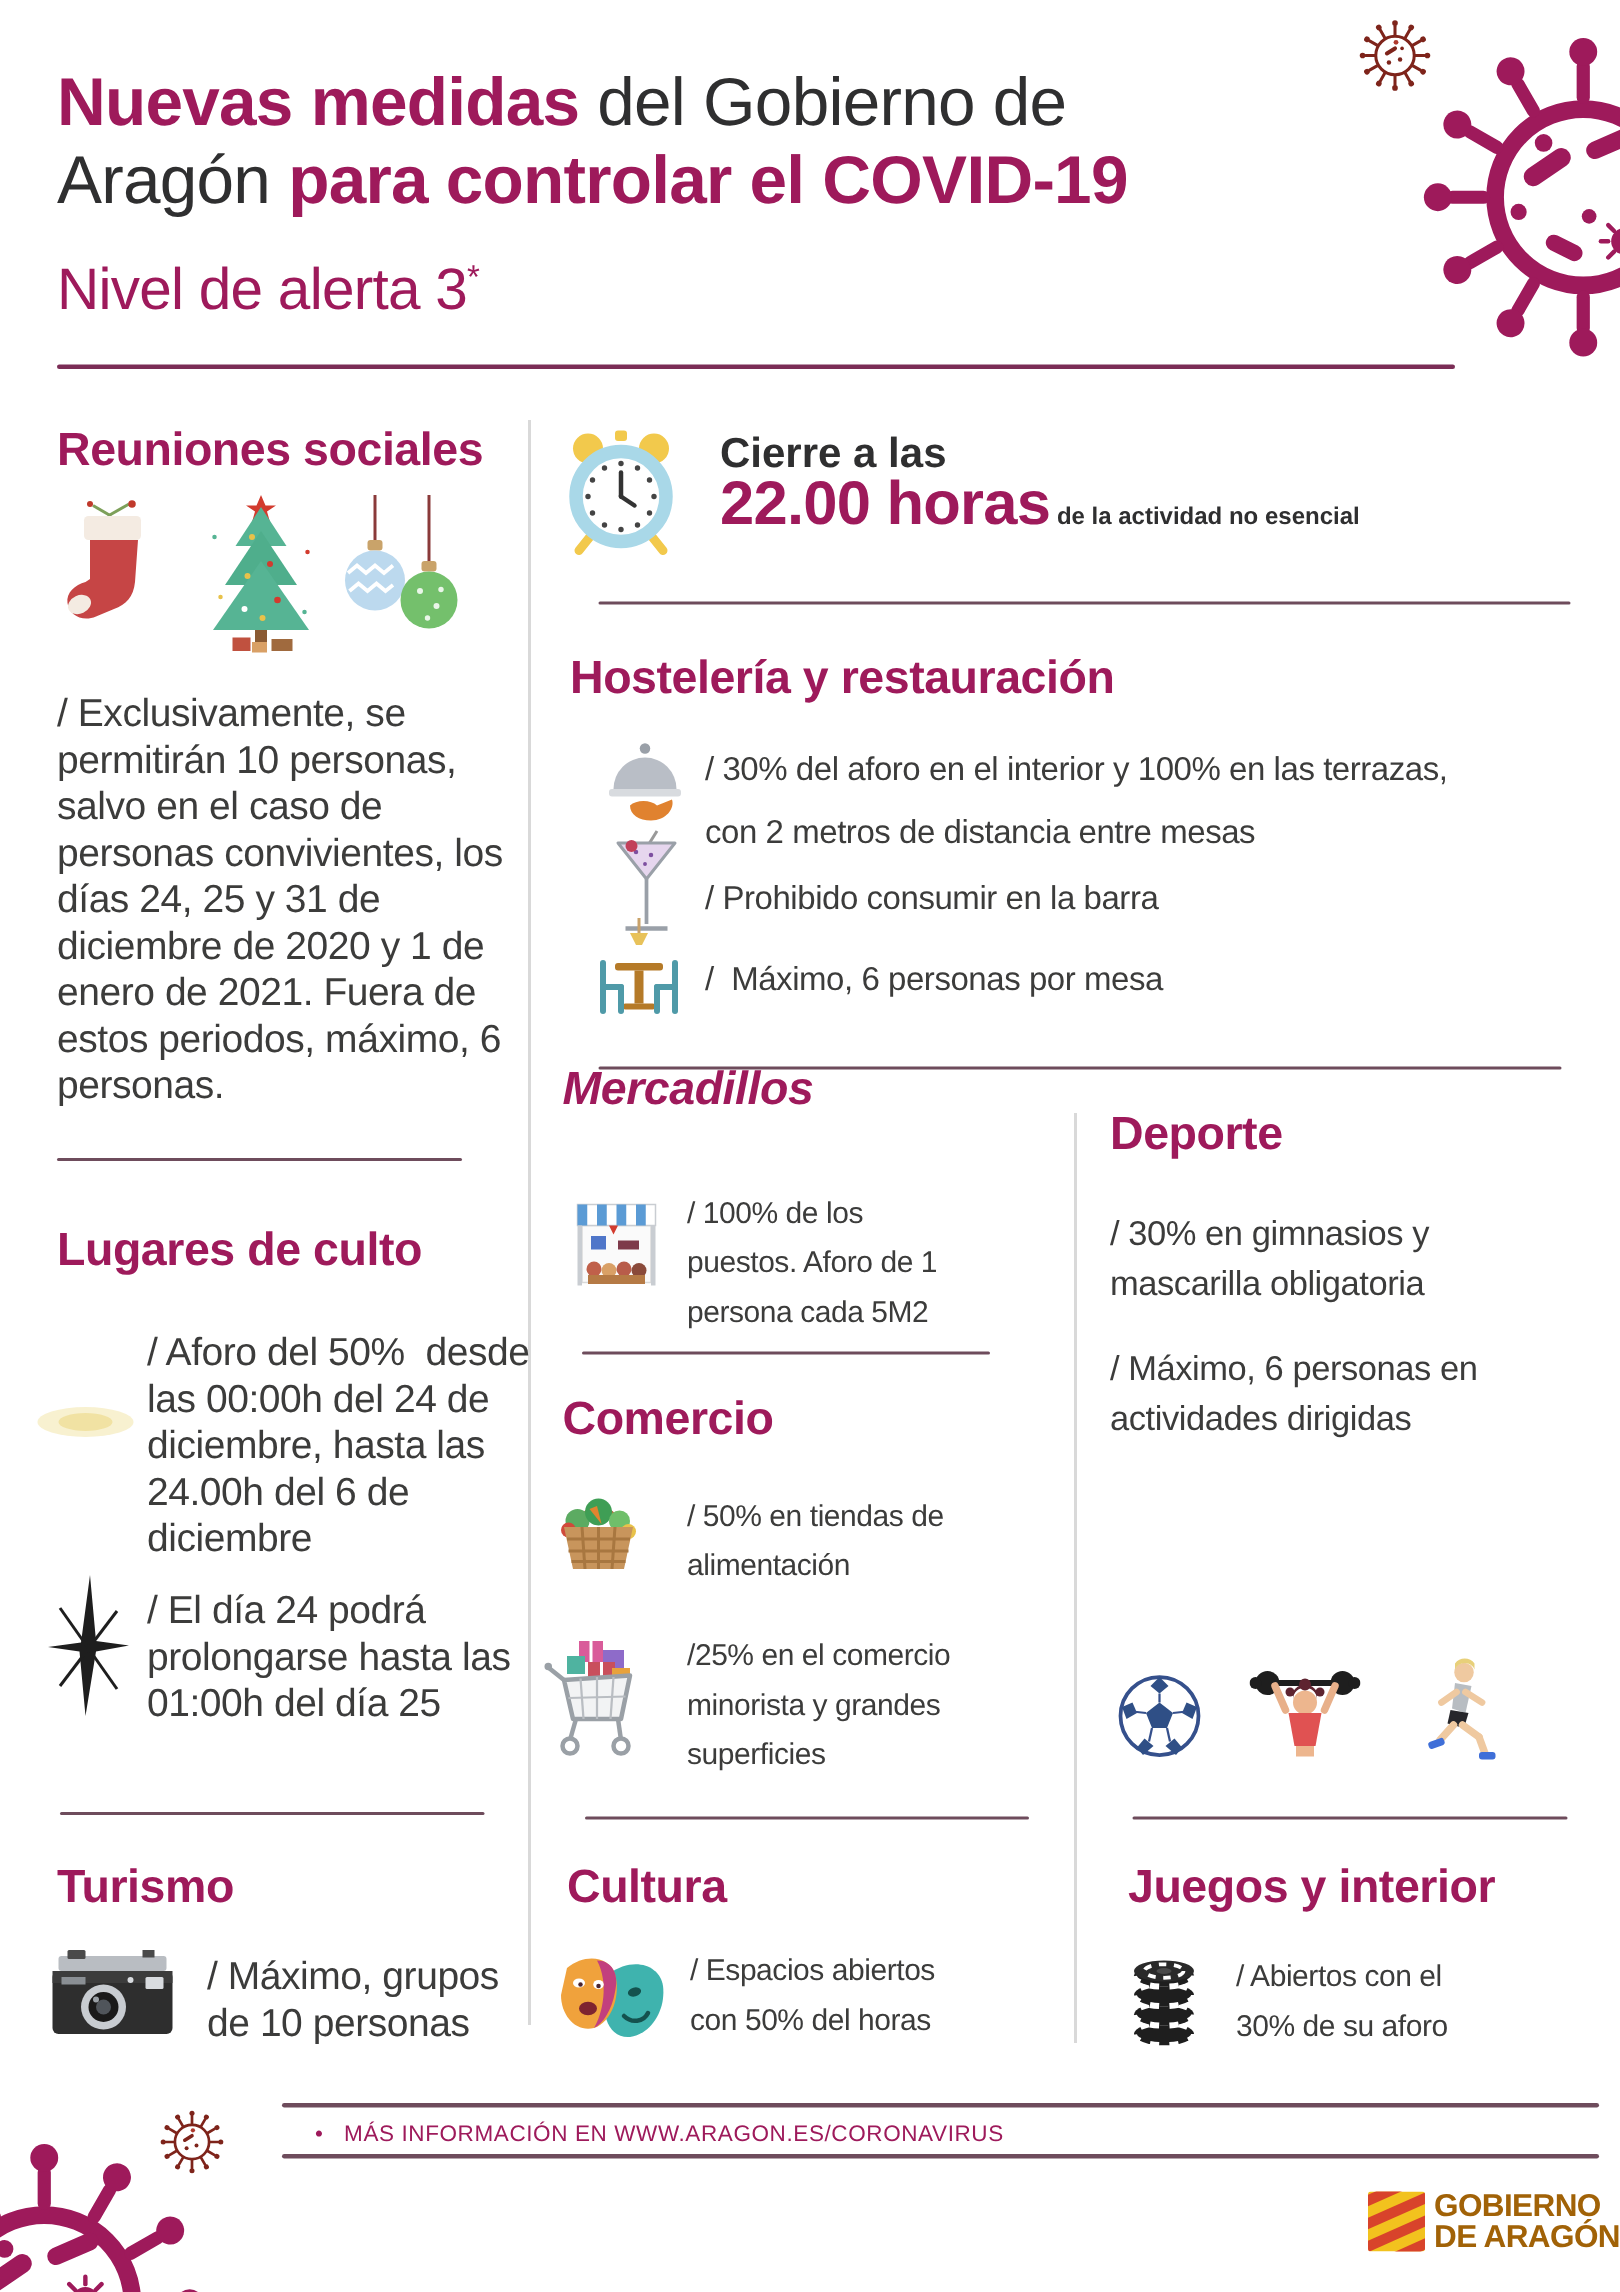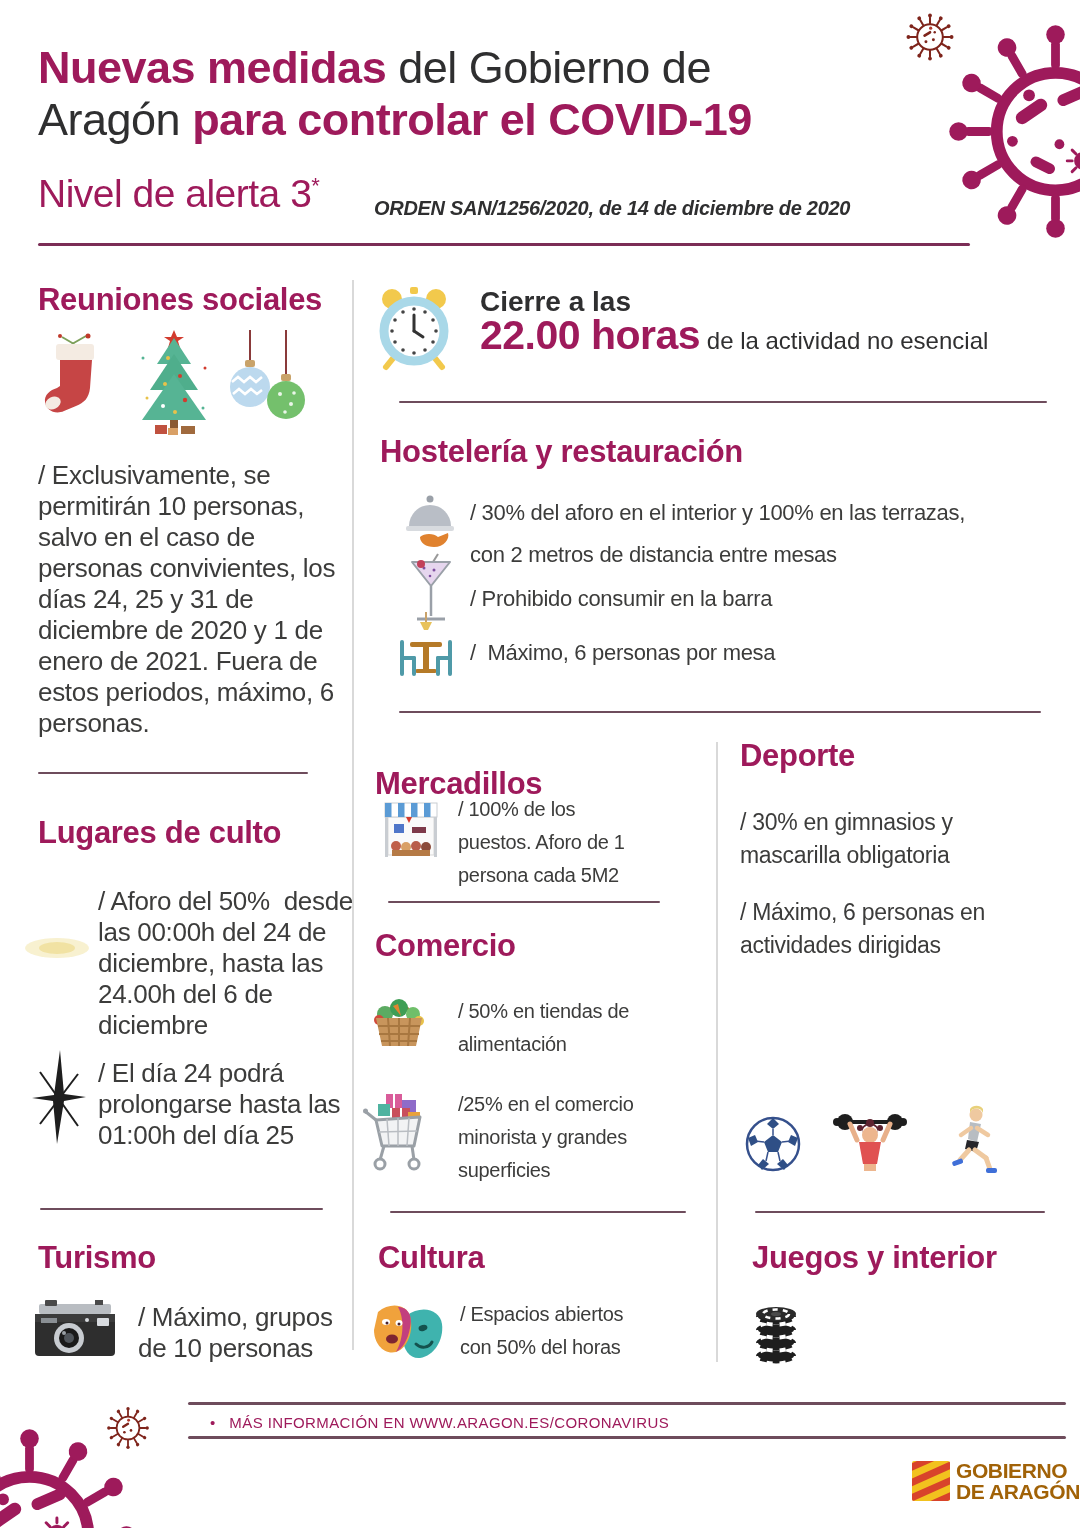--- a/index.html
+++ b/index.html
@@ -15,38 +15,37 @@
   .divider.dark{background:#7B2D56;}
   .vsep{width:2px;background:#D9D9D9;}
   .title-line{font-size:45px;line-height:52px;letter-spacing:-0.5px;color:#2F2F30;white-space:pre;}
   .title-line .mag{font-weight:700;}
   .alert{font-size:39px;color:#9E1A5B;letter-spacing:-0.5px;}
   .alert sup{font-size:22px;}
   .order{font-size:20px;font-style:italic;font-weight:700;color:#2F2F30;letter-spacing:-0.3px;}
   .closing-line1{font-size:28px;font-weight:700;color:#2F2F30;}
   .closing-line2{display:flex;align-items:baseline;white-space:pre;}
   .closing-time{font-size:41px;font-weight:700;color:#9E1A5B;letter-spacing:-0.5px;}
-  .closing-rest{font-size:24px;font-weight:400;color:#2F2F30;text-align:right;}
+  .closing-rest{font-size:16px;font-weight:700;color:#2F2F30;text-align:right;}
   .body-left{font-size:26px;letter-spacing:-0.3px;line-height:31px;}
   .body-mid{font-size:22px;letter-spacing:-0.3px;line-height:42px;}
   .body-mid2{font-size:20px;letter-spacing:-0.3px;line-height:33px;}
   .body-right{font-size:23px;letter-spacing:-0.3px;line-height:33px;}
   .footer-info{font-size:15px;letter-spacing:0.4px;color:#9E1A5B;line-height:20px;}
   .logo-text{font-size:21px;font-weight:700;color:#a16207;line-height:21px;letter-spacing:-0.4px;white-space:pre;}
 </style>
 </head>
 <body>
 
 <div class="page">
 
   <div class="abs title-line" style="left:38px;top:42px;"><span class="mag">Nuevas medidas</span><span> del Gobierno de</span></div>
   <div class="abs title-line" style="left:38px;top:94px;"><span>Aragón </span><span class="mag">para controlar el COVID-19</span></div>
 
   <div class="abs alert" style="left:38px;top:172px;"><span>Nivel de alerta 3</span><sup>*</sup></div>
-  <div class="abs order" style="left:374px;top:197px;">ORDEN SAN/1256/2020, de 14 de diciembre de 2020</div>
 
   <div class="abs divider dark" style="left:38px;top:243px;width:932px;"></div>
 
   <svg class="abs" style="left:903px;top:10px;" width="54" height="54" viewBox="0 0 80 80">
     <defs>
         <g id="spkB" stroke="#7E241B" stroke-linecap="round">
           <line x1="40" y1="20" x2="40" y2="11" stroke-width="3"></line>
           <circle cx="40" cy="8" r="2.8" fill="#7E241B" stroke="none"></circle>
         </g>
       </defs>
@@ -283,21 +282,21 @@
         <line x1="18" y1="46" x2="18" y2="62"></line>
       <line x1="54" y1="30" x2="54" y2="62"></line>
         <line x1="54" y1="46" x2="42" y2="46"></line>
         <line x1="42" y1="46" x2="42" y2="62"></line>
     </g>
   </svg>
   <div class="abs seg body-mid" style="left:470px;top:632px;"><span>/  Máximo, </span><span class="b">6 personas por mesa</span></div>
 
   <div class="abs divider" style="left:399px;top:711px;width:642px;height:2px;"></div>
 
-  <div class="abs heading" style="left:375px;top:766px;">Mercadillos</div>
+  <div class="abs heading" style="left:375px;top:708px;font-style:italic;">Mercadillos</div>
 
   <svg class="abs" style="left:382px;top:800px;" width="58" height="60" viewBox="0 0 58 60">
     <rect x="6" y="17" width="46" height="38" fill="#FAFAFA" stroke="#D9D9D9" stroke-width="1"></rect>
     <rect x="3" y="3" width="52" height="14" fill="#FFFFFF" stroke="#C9CDD2" stroke-width="1"></rect>
     <rect x="3" y="3" width="6.5" height="14" fill="#5B9BD5"></rect>
       <rect x="16" y="3" width="6.5" height="14" fill="#5B9BD5"></rect>
       <rect x="29" y="3" width="6.5" height="14" fill="#5B9BD5"></rect>
       <rect x="42" y="3" width="6.5" height="14" fill="#5B9BD5"></rect>
     <rect x="3" y="17" width="3" height="40" fill="#C9CDD2"></rect>
       <rect x="52" y="17" width="3" height="40" fill="#C9CDD2"></rect>
@@ -449,20 +448,22 @@
         <ellipse cx="23" cy="41" rx="20" ry="7.5" fill="none" stroke="#fff" stroke-width="4" stroke-dasharray="6 7"></ellipse>
       <ellipse cx="23" cy="28" rx="20" ry="7.5" fill="#1E1E1E"></ellipse>
         <ellipse cx="23" cy="28" rx="20" ry="7.5" fill="none" stroke="#fff" stroke-width="4" stroke-dasharray="6 7"></ellipse>
       <ellipse cx="23" cy="15" rx="20" ry="7.5" fill="#1E1E1E"></ellipse>
         <ellipse cx="23" cy="15" rx="20" ry="7.5" fill="none" stroke="#fff" stroke-width="4" stroke-dasharray="6 7"></ellipse>
       <ellipse cx="23" cy="12" rx="20" ry="7" fill="#2A2A2A"></ellipse>
         <ellipse cx="23" cy="12" rx="13" ry="4.5" fill="none" stroke="#fff" stroke-width="2.5" stroke-dasharray="5 5"></ellipse>
         <ellipse cx="23" cy="12" rx="5" ry="2" fill="#4A4A4A"></ellipse>
     </g>
   </svg>
+  <div class="abs seg body-mid2" style="left:824px;top:1302px;"><span>/ Abiertos con el
+</span><span class="b">30% de su aforo</span></div>
 
   <div class="abs divider" style="left:188px;top:1402px;width:878px;height:3px;"></div>
   <div class="abs seg footer-info" style="left:210px;top:1413px;"><span>•   </span><span>MÁS INFORMACIÓN EN </span><span class="b">WWW.ARAGON.ES/CORONAVIRUS</span></div>
   <div class="abs divider" style="left:188px;top:1436px;width:878px;height:3px;"></div>
 
   <div class="abs" style="left:912px;top:1460px;display:flex;align-items:center;gap:6px;">
     <svg width="38" height="40" viewBox="0 0 38 40">
       <defs>
           <clipPath id="fc">
             <rect width="38" height="40" rx="2"></rect>

